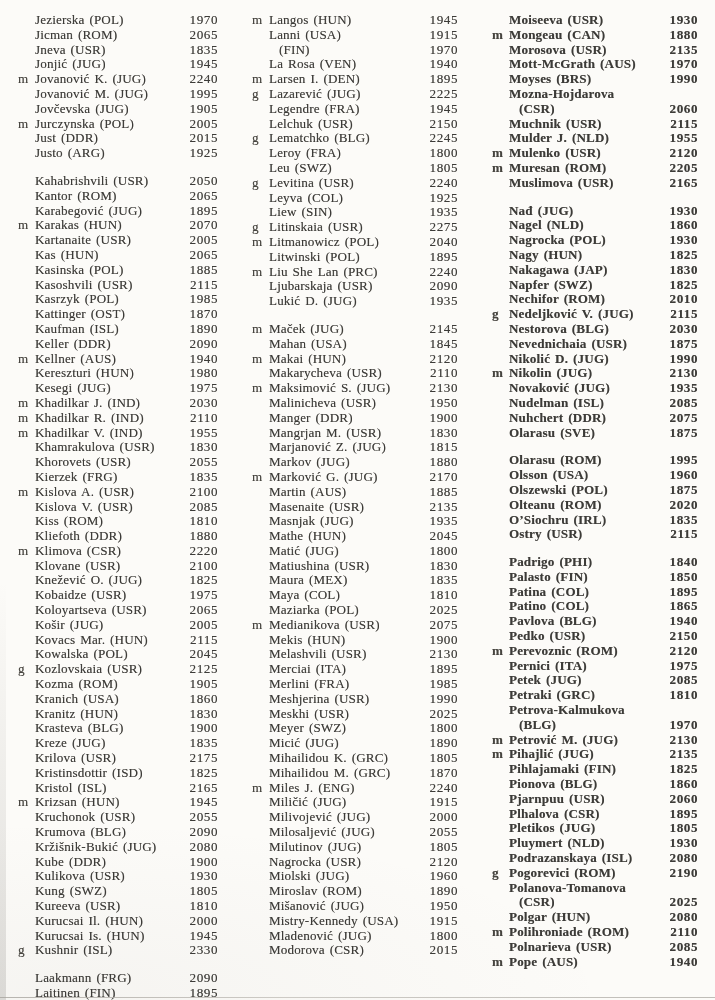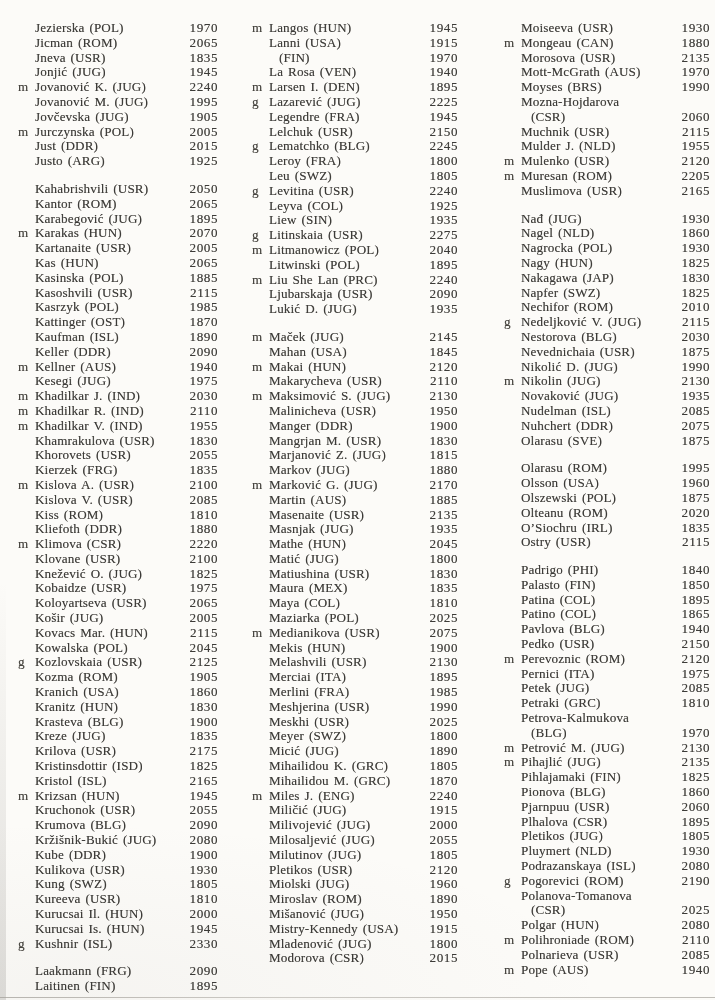--- a/index.html
+++ b/index.html
@@ -18,23 +18,23 @@
     position: relative;
     width: 715px;
     height: 1000px;
     background:
       radial-gradient(ellipse 900px 300px at 10% 100%, rgba(120,115,108,0.05), rgba(0,0,0,0) 60%),
       #fcfbf8;
   }
   .column { position: absolute; top: 9px; }
   #col-0 { left: 18px;  width: 200px; }
   #col-1 { left: 252px; width: 206px; }
-  #col-2 { left: 504px; width: 206px; }
+  #col-2 { left: 492px; width: 206px; font-weight: bold; }
 
-  .group { margin-top: 12px; }
+  .group { margin-top: 4px; }
   .group + .group { margin-top: 13px; }
 
   .row {
     display: flex;
     align-items: baseline;
     line-height: 14.8px;
     font-size: 13px;
     white-space: nowrap;
     text-shadow: 0.2px 0.2px 0.4px rgba(70,66,60,0.5);
   }
@@ -190,20 +190,25 @@
     <span class="n">Keller (DDR)</span>
     <span class="r">2090</span>
   </div>
         <div class="row">
     <span class="t">m</span>
     <span class="n">Kellner (AUS)</span>
     <span class="r">1940</span>
   </div>
         <div class="row">
     <span class="t"></span>
+    <span class="n">Kereszturi (HUN)</span>
+    <span class="r">1980</span>
+  </div>
+        <div class="row">
+    <span class="t"></span>
     <span class="n">Kesegi (JUG)</span>
     <span class="r">1975</span>
   </div>
         <div class="row">
     <span class="t">m</span>
     <span class="n">Khadilkar J. (IND)</span>
     <span class="r">2030</span>
   </div>
         <div class="row">
     <span class="t">m</span>
@@ -683,21 +688,21 @@
     <span class="n">Milosaljević (JUG)</span>
     <span class="r">2055</span>
   </div>
         <div class="row">
     <span class="t"></span>
     <span class="n">Milutinov (JUG)</span>
     <span class="r">1805</span>
   </div>
         <div class="row">
     <span class="t"></span>
-    <span class="n">Pletikos (USR)</span>
+    <span class="n">Nagrocka (USR)</span>
     <span class="r">2120</span>
   </div>
         <div class="row">
     <span class="t"></span>
     <span class="n">Miolski (JUG)</span>
     <span class="r">1960</span>
   </div>
         <div class="row">
     <span class="t"></span>
     <span class="n">Miroslav (ROM)</span>

